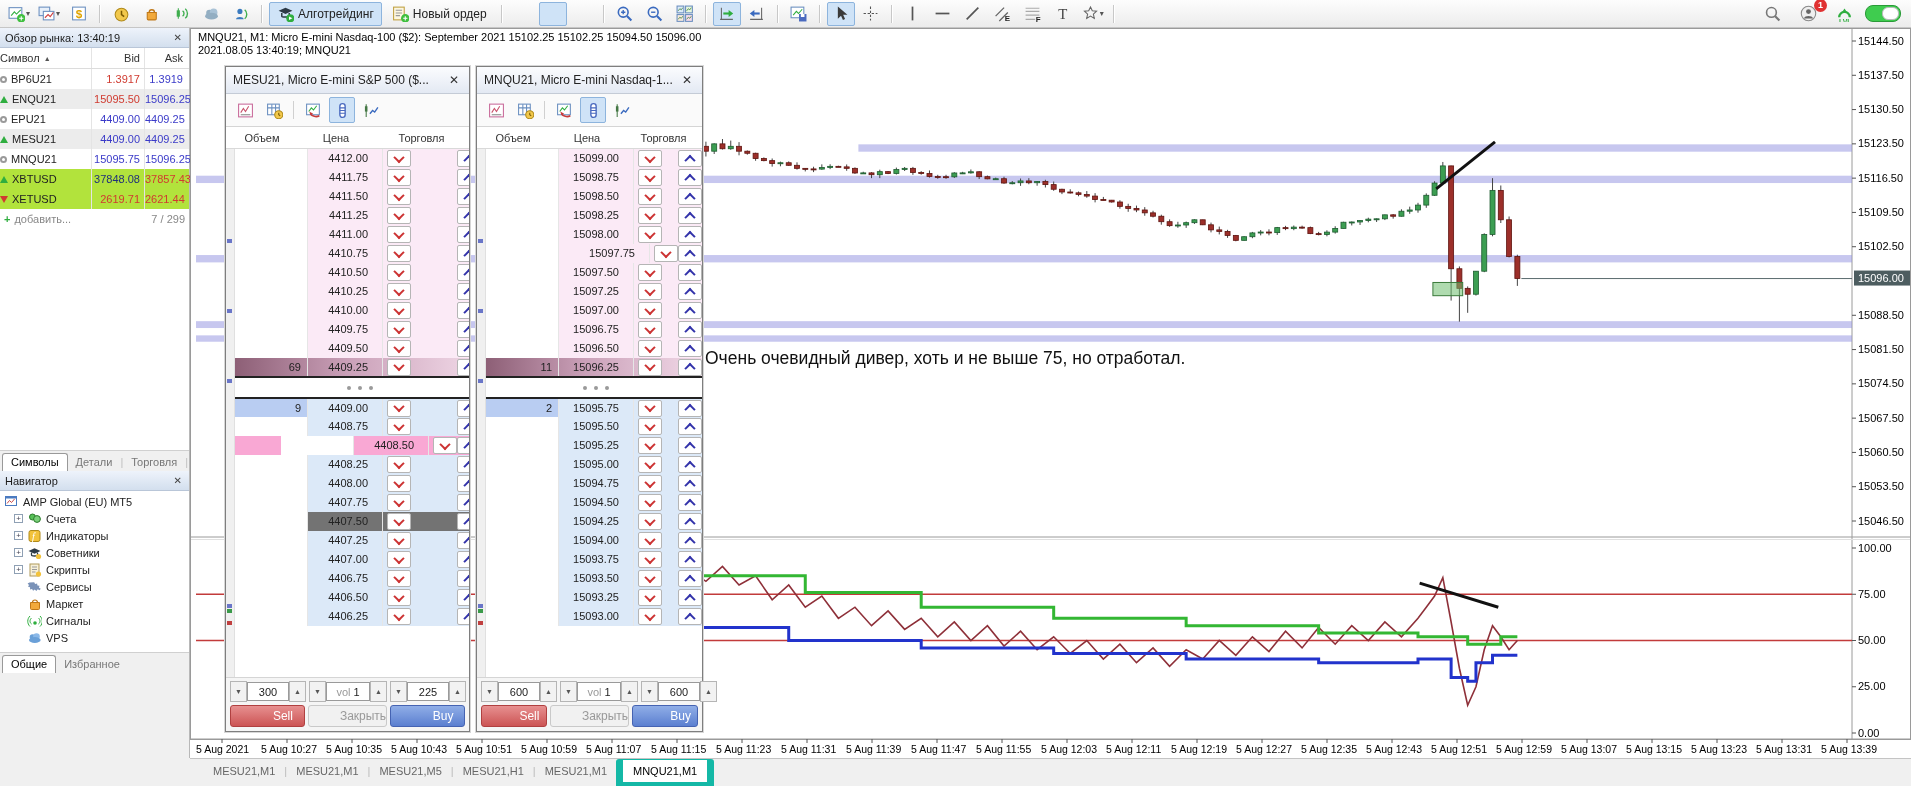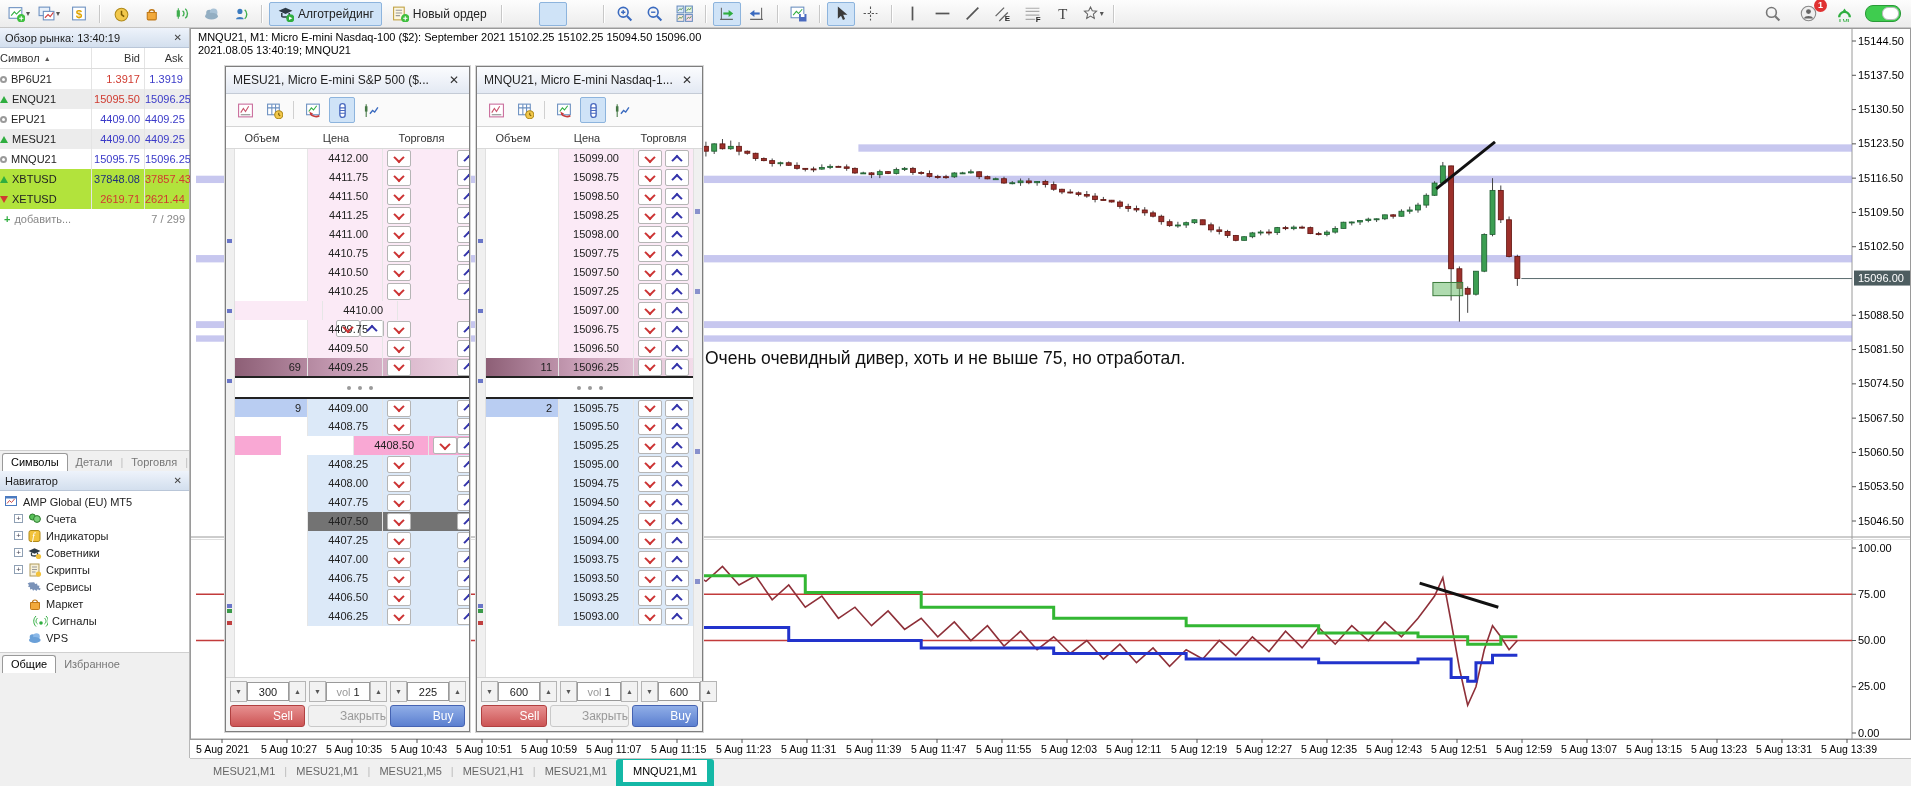--- a/index.html
+++ b/index.html
@@ -520,21 +520,21 @@
       <div class="tree-row" style="padding-left: 14px;">
         <span style="width:9px"></span>
         <span class="tree-ico">
           <svg width="15" height="15" viewBox="0 0 15 15">
             <path d="M3.5 6.5h9v6a1 1 0 0 1-1 1h-7a1 1 0 0 1-1-1z" fill="#f2a93b" stroke="#c07818"></path>
             <path d="M5.5 6.5a2.5 2.5 0 0 1 5 0" fill="none" stroke="#c07818" stroke-width="1.2"></path>
           </svg>
         </span>
         <span>Маркет</span>
       </div>
-      <div class="tree-row" style="padding-left: 20px;">
+      <div class="tree-row" style="padding-left: 14px;">
         <span style="width:9px"></span>
         <span class="tree-ico">
           <svg width="15" height="15" viewBox="0 0 15 15">
             <circle cx="8" cy="10" r="1.8" fill="#2fae3f"></circle>
             <path d="M4.5 7.5c-2 2-2 4.5 0 6M11.5 7.5c2 2 2 4.5 0 6M3 5.5c-3 3-3 7.5 0 10.5" fill="none" stroke="#2fae3f" transform="translate(0,-2.5)"></path>
             <path d="M13 3c3 3 3 7.5 0 10.5" fill="none" stroke="#2fae3f"></path>
           </svg>
         </span>
         <span>Сигналы</span>
       </div>
@@ -1075,21 +1075,21 @@
             <span class="dom-price" style="width: 76px;">4410.25</span>
             <span class="dom-trade">
               <span class="chev-btn">
                 <i class="chev down"></i>
               </span>
               <span class="chev-btn">
                 <i class="chev up"></i>
               </span>
             </span>
           </div>
-          <div class="dom-row" style="background: rgb(251, 234, 246); flex-direction: column;">
+          <div class="dom-row" style="background: rgb(251, 234, 246);">
             <span class="dom-vol" style="width: 72px; background: rgb(255, 255, 255); height: 100%;"></span>
             <span class="dom-price" style="width: 76px;">4410.00</span>
             <span class="dom-trade">
               <span class="chev-btn">
                 <i class="chev down"></i>
               </span>
               <span class="chev-btn">
                 <i class="chev up"></i>
               </span>
             </span>
@@ -1443,21 +1443,21 @@
               <span class="chev-btn">
                 <i class="chev down"></i>
               </span>
               <span class="chev-btn">
                 <i class="chev up"></i>
               </span>
             </span>
           </div>
           <div class="dom-row" style="background: rgb(251, 234, 246);">
             <span class="dom-vol" style="width: 72px; background: rgb(255, 255, 255); height: 100%;"></span>
-            <span class="dom-price" style="width: 76px;">15097.75</span>
+            <span class="dom-price" style="width: 92px;">15097.75</span>
             <span class="dom-trade">
               <span class="chev-btn">
                 <i class="chev down"></i>
               </span>
               <span class="chev-btn">
                 <i class="chev up"></i>
               </span>
             </span>
           </div>
           <div class="dom-row" style="background: rgb(251, 234, 246);">

